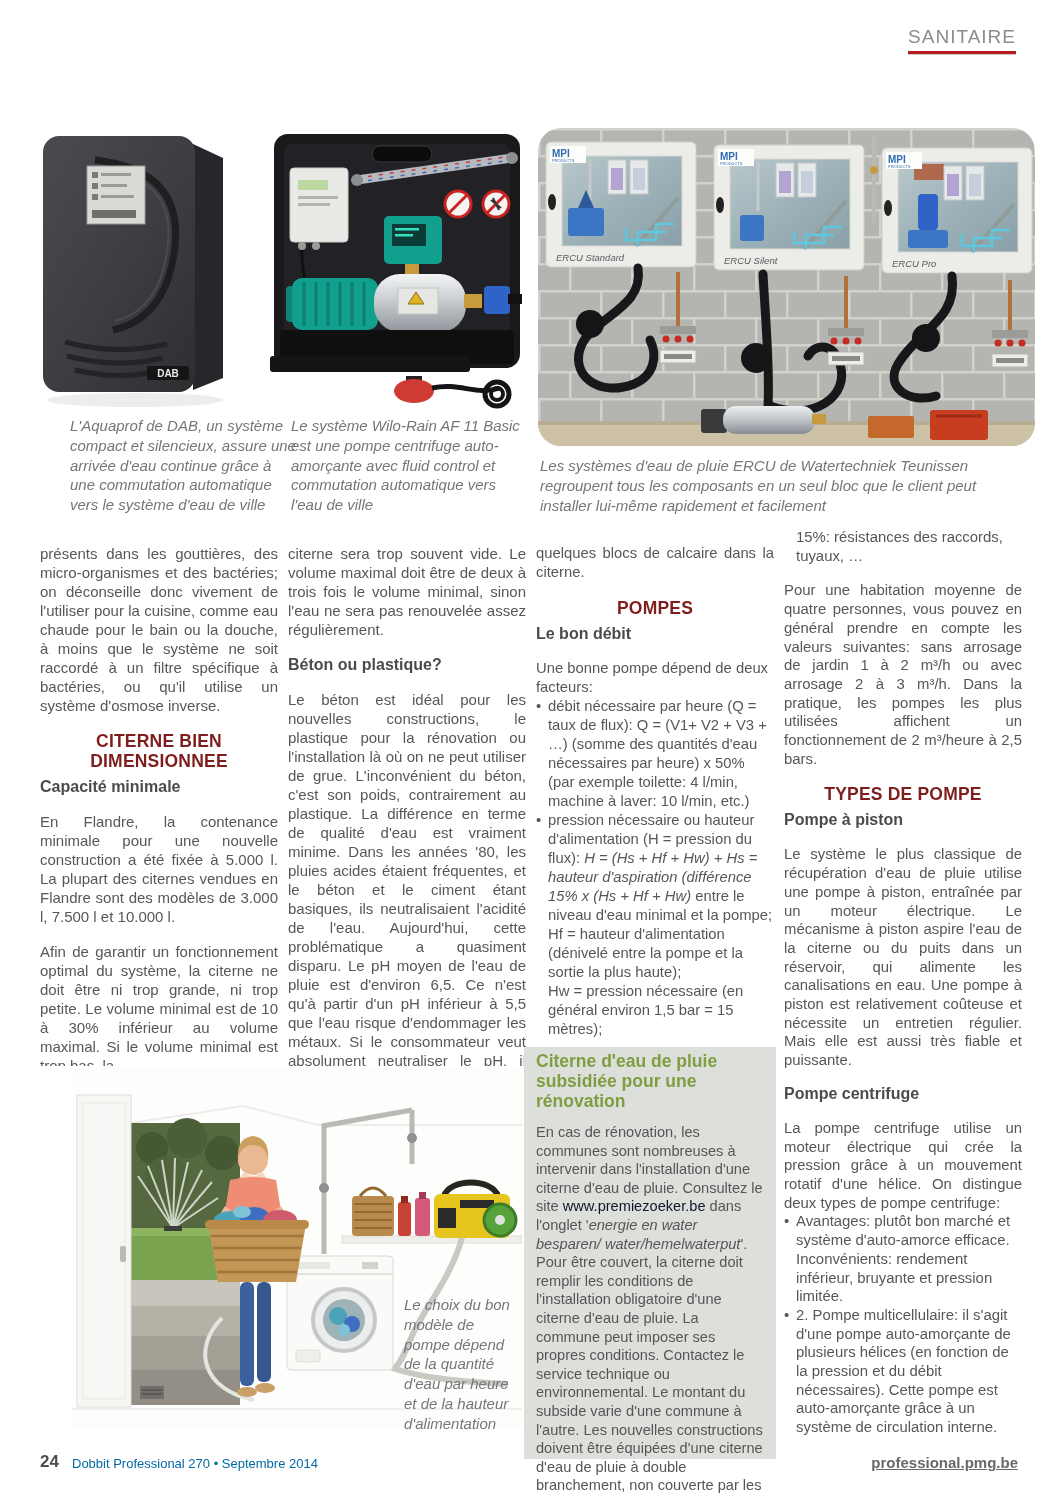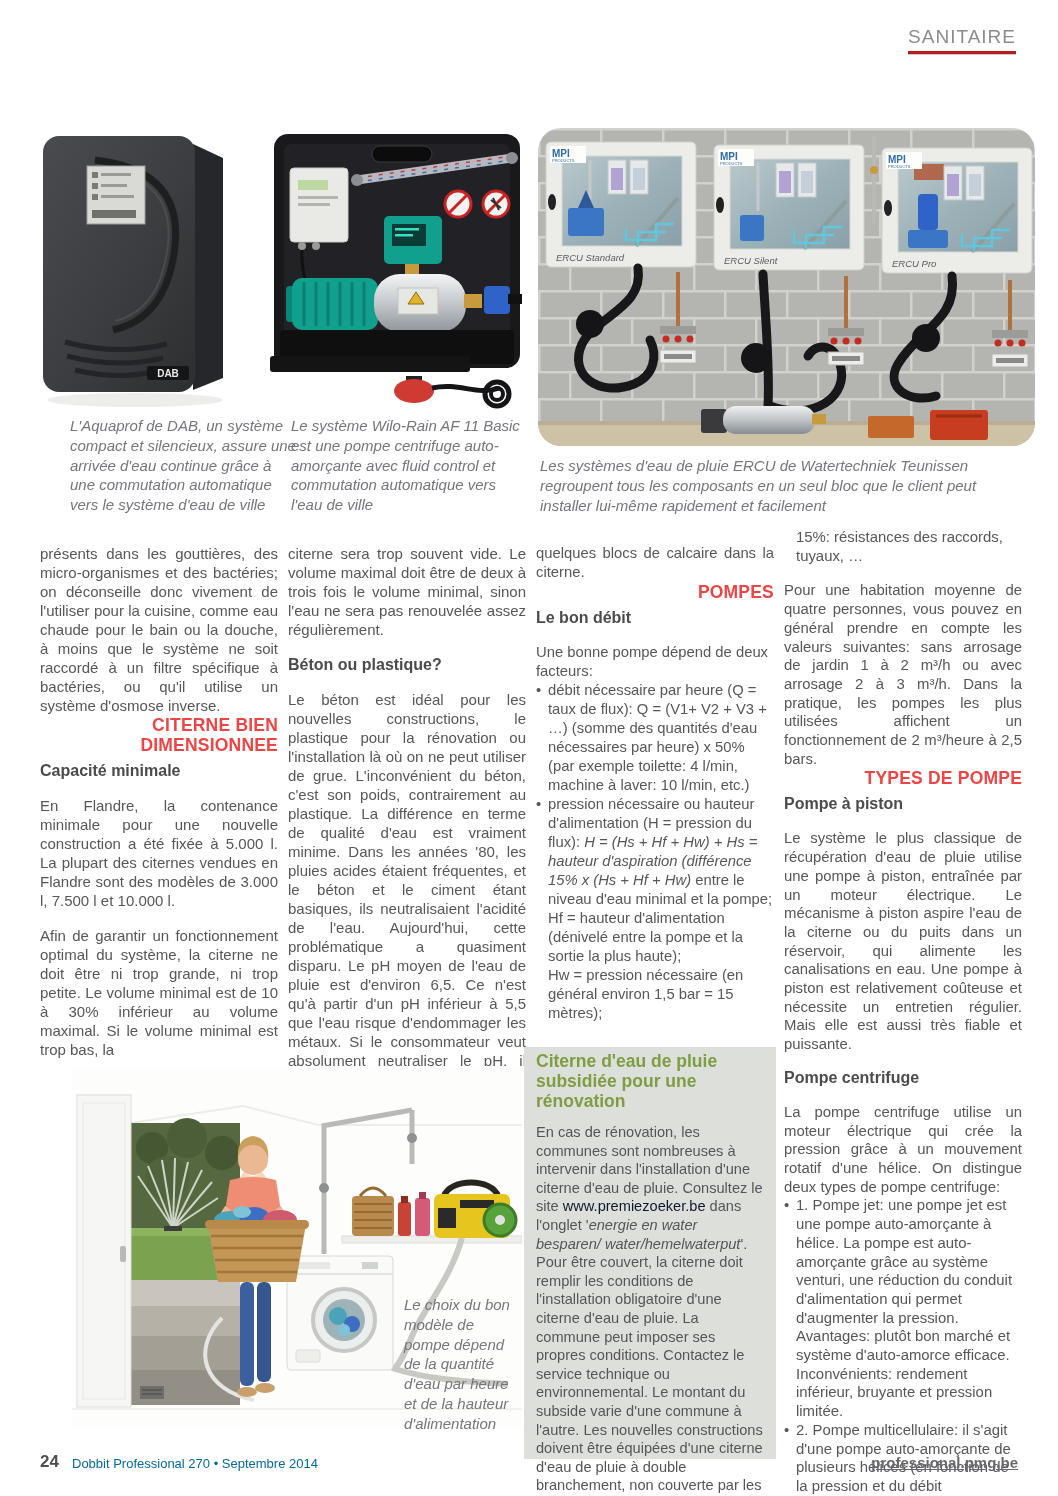--- a/index.html
+++ b/index.html
@@ -8,22 +8,22 @@
   
   .section-label{position:absolute;top:26px;right:42px;font-size:19px;letter-spacing:1px;
         color:#8b8c8e;padding-bottom:3px;border-bottom:4px solid #b91c1c;}
   .section-label::after{content:"";position:absolute;left:0;right:0;bottom:-4px;height:1px;background:#cacbcd;}
   
   .imgbox{position:absolute;overflow:hidden;background:#fff;}
   .caption{position:absolute;font-style:italic;color:#75767a;font-size:15px;line-height:1.32;}
   
   .col{position:absolute;width:238px;font-size:15px;line-height:19px;text-align:justify;}
   .col p{margin:16px 0 0 0;}
-  .h-green{color:#ef4444;font-weight:bold;font-size:17.5px;line-height:20px;margin:0 0 6px 0;
-           text-align:right;letter-spacing:.2px;}
+  .h-green{color:#7f1d1d;font-weight:bold;font-size:17.5px;line-height:20px;margin:16px 0 6px 0;
+           text-align:center;letter-spacing:.2px;}
   .h-sub{color:#4b4b4d;font-weight:bold;font-size:16px;line-height:19px;margin:6px 0 2px 0;text-align:left;}
   .b{font-weight:normal;}
   .i{font-style:italic;}
   .bullet{position:relative;padding-left:12px;text-align:left;}
   .bullet .dot{position:absolute;left:0;top:0;}
   .indent{padding-left:12px;text-align:left;}
   .lnk{color:#0f172a;cursor:pointer;}
   
   .greenbox{position:absolute;left:524px;top:1047px;width:252px;height:412px;background:#dde0da;
             box-sizing:border-box;padding:2px 12px;text-align:left;}
@@ -296,21 +296,21 @@
   </div>
 
   <div class="col" style="left:784px;top:528px;font-size:14.9px;line-height:18.7px;">
     <div class="indent"><span class="b">15%</span><span>: résistances des raccords, tuyaux, …</span></div>
     <p>Pour une habitation moyenne de quatre personnes, vous pouvez en général prendre en compte les valeurs suivantes: sans arrosage de jardin 1 à 2 m³/h ou avec arrosage 2 à 3 m³/h. Dans la pratique, les pompes les plus utilisées affichent un fonctionnement de 2 m³/heure à 2,5 bars.</p>
     <div class="h-green">TYPES DE POMPE</div>
     <div class="h-sub">Pompe à piston</div>
     <p>Le système le plus classique de récupération d'eau de pluie utilise une pompe à piston, entraînée par un moteur électrique. Le mécanisme à piston aspire l'eau de la citerne ou du puits dans un réservoir, qui alimente les canalisations en eau. Une pompe à piston est relativement coûteuse et nécessite un entretien régulier. Mais elle est aussi très fiable et puissante.</p>
     <div class="h-sub" style="margin-top:14px;">Pompe centrifuge</div>
     <p>La pompe centrifuge utilise un moteur électrique qui crée la pression grâce à un mouvement rotatif d'une hélice. On distingue deux types de pompe centrifuge:</p>
-    <div class="bullet"><span class="dot">•</span><span><span class="b">1. Pompe jet:</span><span> une pompe jet est une pompe auto-amorçante à hélice. La pompe est auto-amorçante grâce au système venturi, une réduction du conduit d'alimentation qui permet d'augmenter la pression.</span></span>
+    <div class="bullet"><span class="dot">•</span>
       <div>Avantages: plutôt bon marché et système d'auto-amorce efficace.</div>
       <div>Inconvénients: rendement inférieur, bruyante et pression limitée.</div>
     </div>
     <div class="bullet"><span class="dot">•</span><span><span class="b">2. Pompe multicellulaire:</span><span> il s'agit d'une pompe auto-amorçante de plusieurs hélices (en fonction de la pression et du débit nécessaires). Cette pompe est auto-amorçante grâce à un système de circulation interne.</span></span></div>
   </div>
 
   <div class="greenbox">
     <h3>Citerne d'eau de pluie subsidiée pour une rénovation</h3>
     <div class="body"><span>En cas de rénovation, les communes sont nombreuses à intervenir dans l'installation d'une citerne d'eau de pluie. Consultez le site </span><a class="lnk">www.premiezoeker.be</a><span> dans l'onglet '</span><span class="i">energie en water besparen/ water/hemelwaterput</span><span>'. Pour être couvert, la citerne doit remplir les conditions de l'installation obligatoire d'une citerne d'eau de pluie. La commune peut imposer ses propres conditions. Contactez le service technique ou environnemental. Le montant du subside varie d'une commune à l'autre. Les nouvelles constructions doivent être équipées d'une citerne d'eau de pluie à double branchement, non couverte par les subsides.</span></div>
   </div>

